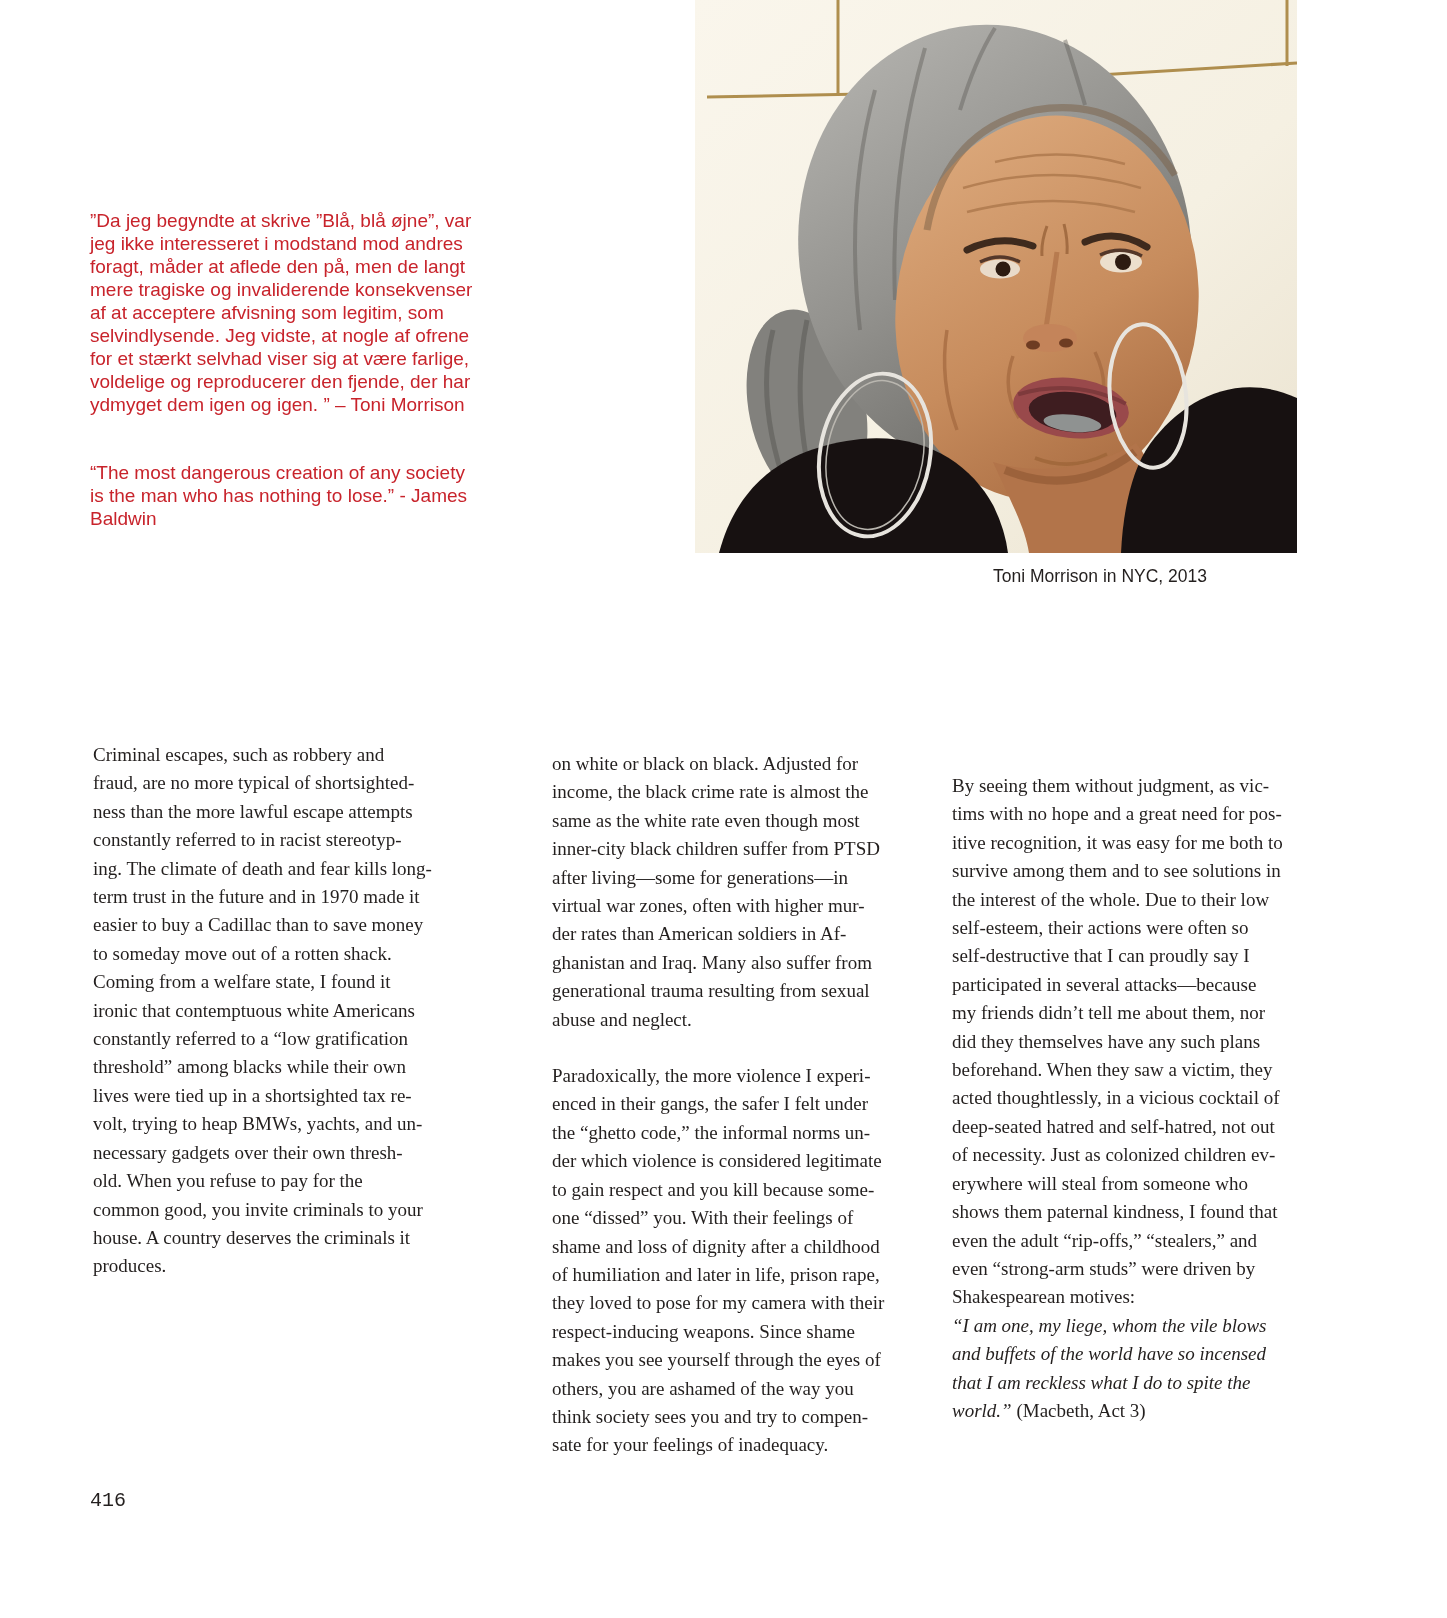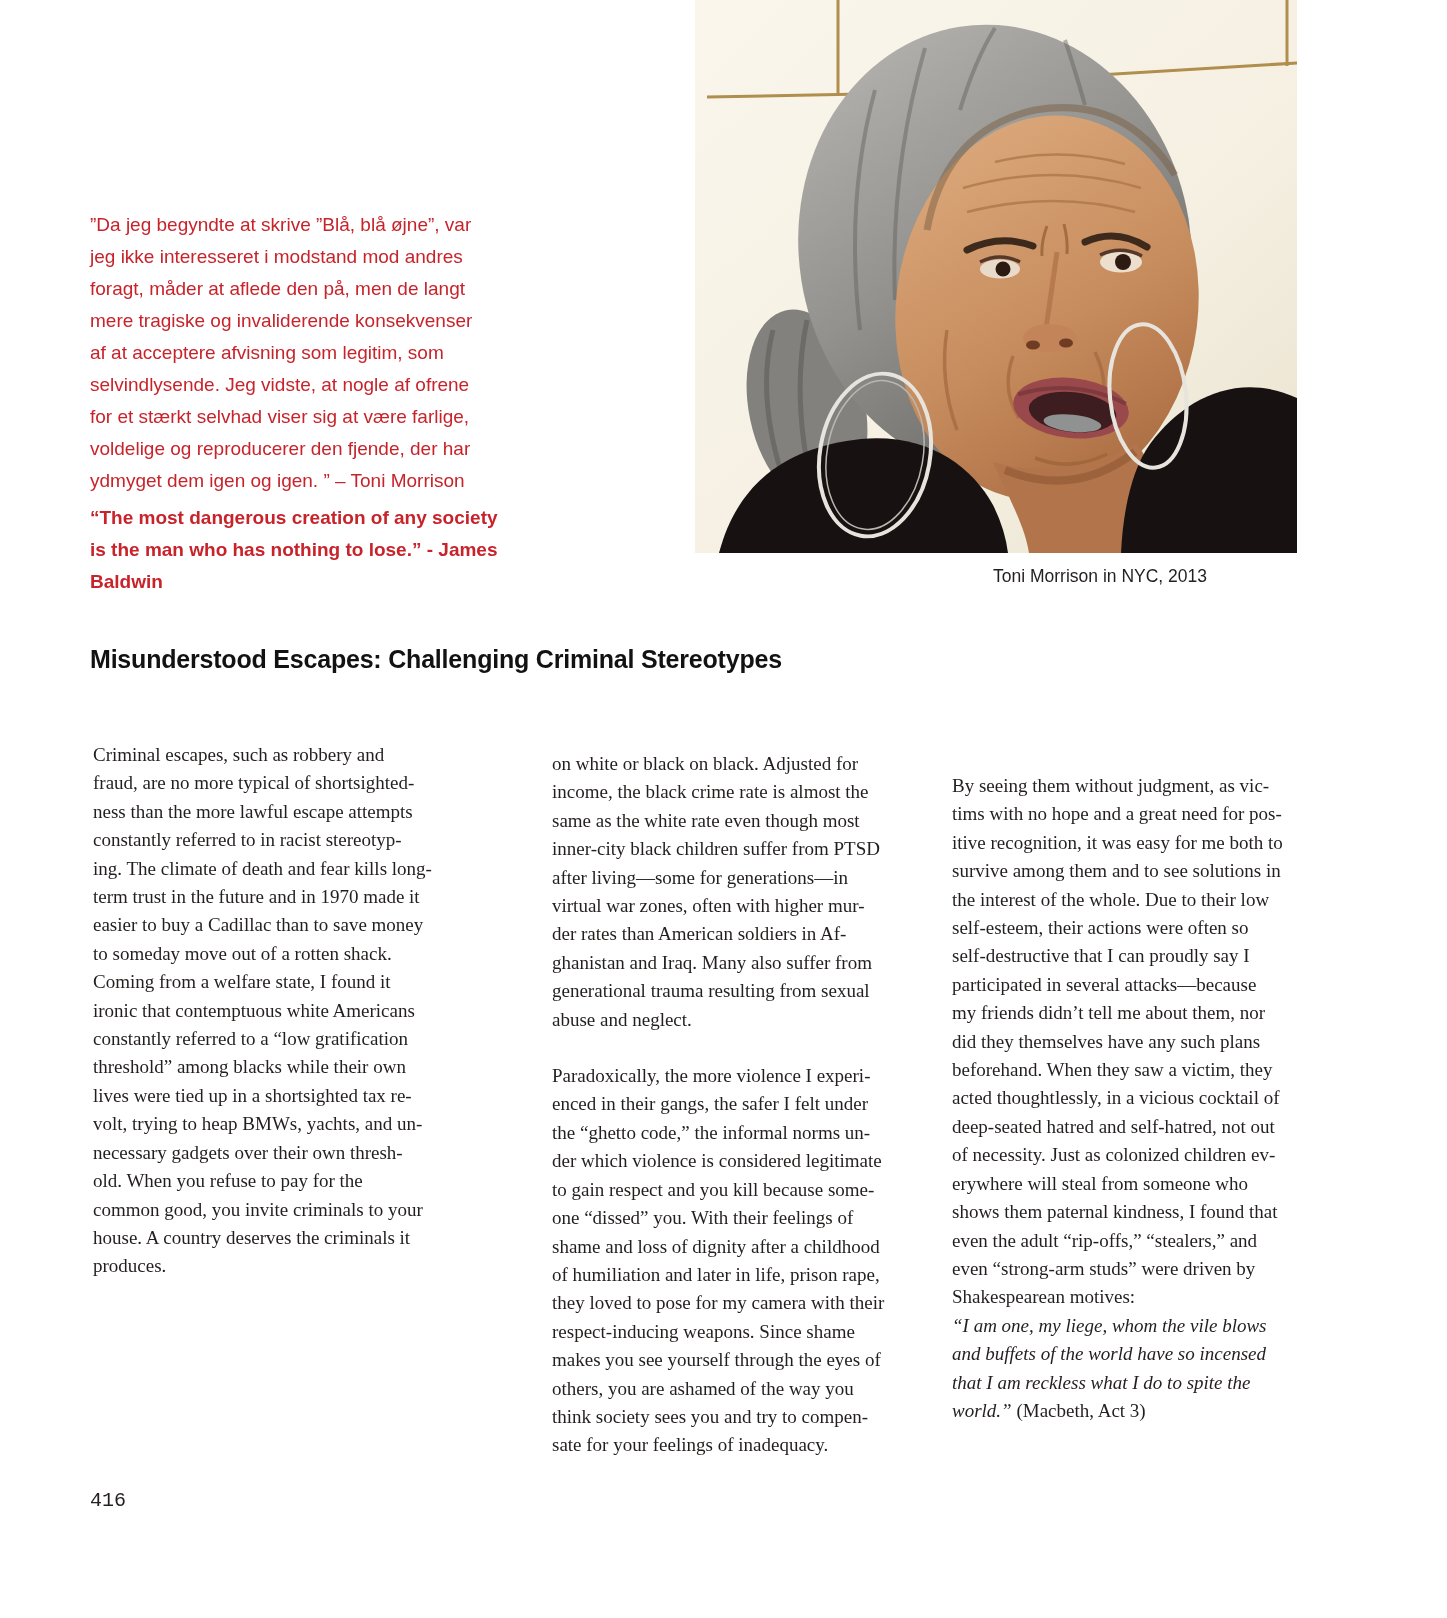--- a/index.html
+++ b/index.html
@@ -3,25 +3,25 @@
 <meta charset="utf-8">
 <style>
   html,body { margin:0; padding:0; background:#ffffff; }
   .page {
     position:relative; width:1447px; height:1618px; background:#ffffff;
     font-family:"Liberation Serif", serif; color:#231f1e; overflow:hidden;
   }
   .red-quote {
     position:absolute; left:90px; width:570px;
     font-family:"Liberation Sans", sans-serif;
-    font-size:19px; line-height:32px; color:#c8232b;
+    font-size:19px; line-height:23px; color:#c8232b;
     white-space:pre-line;
   }
   .quote-morrison { top:209px; }
-  .quote-baldwin  { top:502px;font-weight:bold; }
+  .quote-baldwin  { top:461px; }
   .photo { position:absolute; left:695px; top:0; width:602px; height:553px; margin:0; }
   .caption {
     position:absolute; left:993px; top:566px;
     font-family:"Liberation Sans", sans-serif; font-size:17.5px;
     color:#231f1e; white-space:nowrap;
   }
   .heading {
     position:absolute; left:90px; top:645px; margin:0;
     font-family:"Liberation Sans", sans-serif; font-weight:bold;
     font-size:25px; color:#121212; white-space:nowrap; letter-spacing:-0.2px;
@@ -147,21 +147,20 @@
       <g fill="none" stroke="#e7e4de" stroke-width="4">
         <ellipse cx="180" cy="455" rx="55" ry="82" transform="rotate(10 180 455)"></ellipse>
         <ellipse cx="180" cy="455" rx="48" ry="75" transform="rotate(10 180 455)" stroke="#b9b6af" stroke-width="1.5"></ellipse>
         <ellipse cx="453" cy="396" rx="38" ry="72" transform="rotate(-6 453 396)"></ellipse>
       </g>
     </svg>
   </figure>
 
   <figcaption class="caption">Toni Morrison in NYC, 2013</figcaption>
 
-  <h1 class="heading">Misunderstood Escapes: Challenging Criminal Stereotypes</h1>
 
   <div class="col col1">
     <p class="para">Criminal escapes, such as robbery and
 fraud, are no more typical of shortsighted-
 ness than the more lawful escape attempts
 constantly referred to in racist stereotyp-
 ing. The climate of death and fear kills long-
 term trust in the future and in 1970 made it
 easier to buy a Cadillac than to save money
 to someday move out of a rotten shack.

